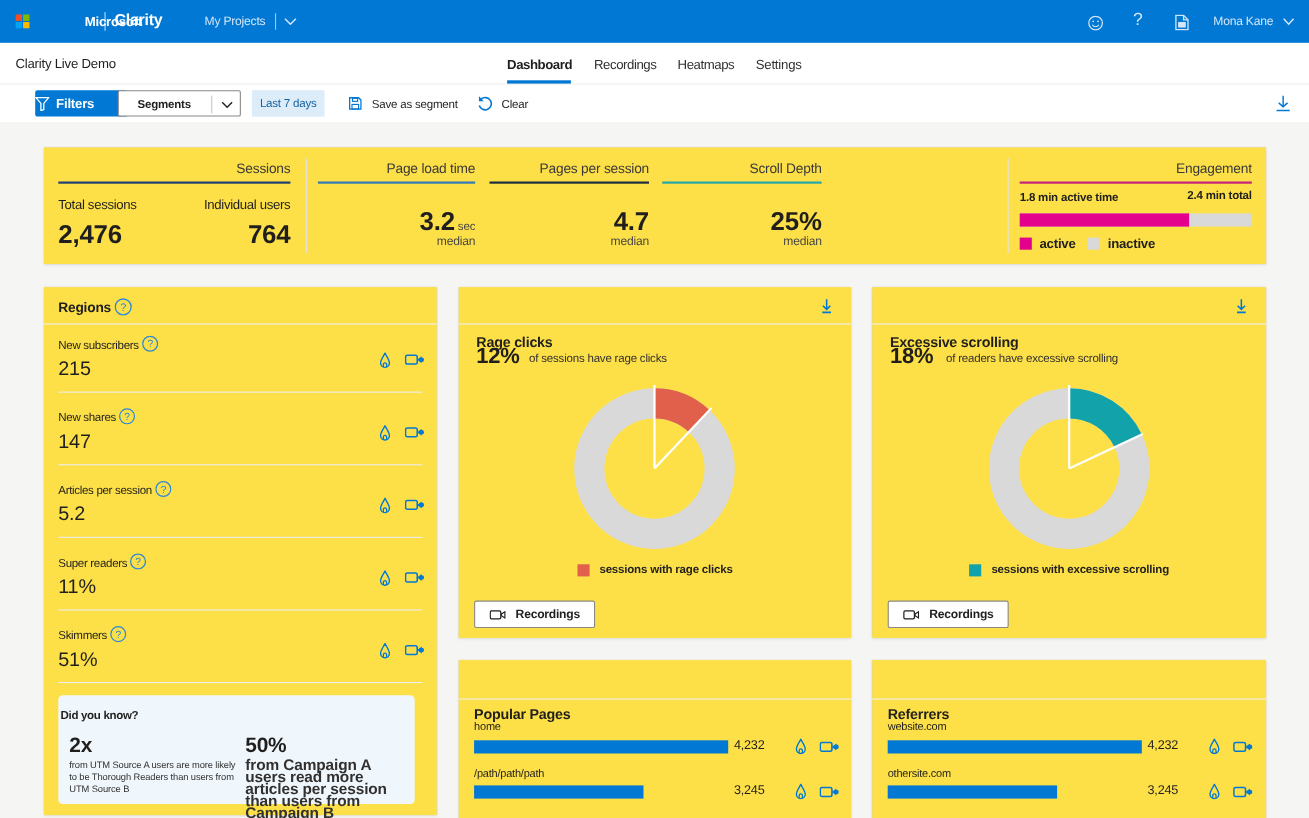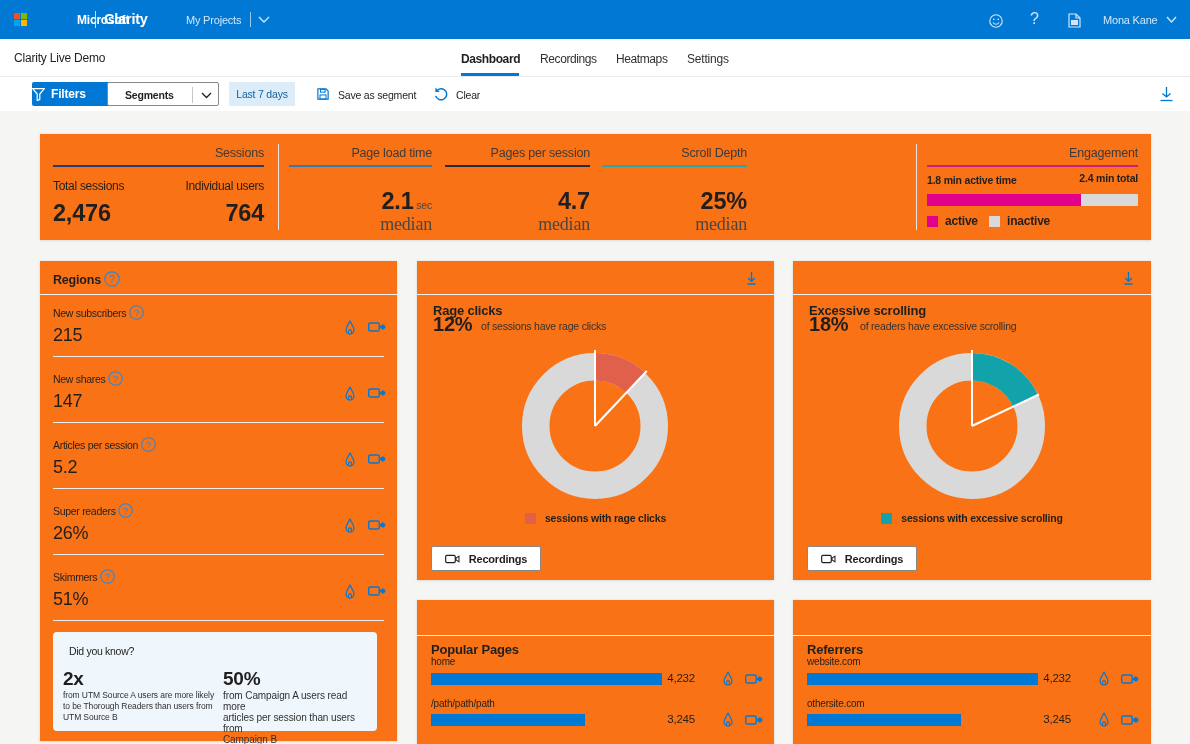--- a/index.html
+++ b/index.html
@@ -6,33 +6,33 @@
 html,body { width:1190px; height:744px; overflow:hidden; }
 body { font-family:"Liberation Sans", sans-serif; background:#f5f5f4; position:relative; letter-spacing:-0.2px; }
 .abs { position:absolute; }
 
 
 #topbar { position:absolute; left:0; top:0; width:1190px; height:39px; background:#0078d4; }
 #row2 { position:absolute; left:0; top:39px; width:1190px; height:38px; background:#fff; border-bottom:1px solid #eaeaea; }
 #filterrow { position:absolute; left:0; top:77px; width:1190px; height:34px; background:#fff; }
 #main { position:absolute; left:0; top:111px; width:1190px; height:633px; background:#f5f5f4; }
 
-.card { position:absolute; background:#f97316; box-shadow:0 1px 3px rgba(0,0,0,0.09), 0 0 1px rgba(0,0,0,0.12);padding-left:20px; }
+.card { position:absolute; background:#fde047; box-shadow:0 1px 3px rgba(0,0,0,0.09), 0 0 1px rgba(0,0,0,0.12);padding-left:20px; }
 .cardtitle { font-size:13px; font-weight:700; color:#201f1e;margin-top:32px; }
 .hdiv { position:absolute; left:0; right:0; height:1px; background:#f0f0f0; }
 
 .wtxt { color:#fff; }
 .ltxt { color:#d3e6f8; }
 
 
 .sec { position:absolute; top:12px; height:82px; }
 .sectitle { position:absolute; top:0px; right:0; font-size:12.5px; color:#3b3a39; }
 .secline { position:absolute; top:19px; left:0; right:0; height:2px; }
 .bignum { font-size:23.5px; font-weight:700; color:#201f1e; letter-spacing:-0.2px; }
-.medlabel { position:absolute; right:0; top:68px; font-size:18px; color:#484644;font-family:Liberation Serif, serif; }
+.medlabel { position:absolute; right:0; top:68px; font-size:11px; color:#484644; }
 
 
 .rrow { position:absolute; left:0; width:357px; }
 .rlabel { position:absolute; left:13px; top:11px; font-size:10.5px; color:#201f1e; letter-spacing:-0.3px; }
 .rval { position:absolute; left:13px; top:31px; font-size:18px; font-weight:400; color:#201f1e; }
 .rsep { position:absolute; left:13px; right:13px; top:62px; height:1px; background:#ededed; }
 
 .qicon { display:inline-block; vertical-align:-3px; }
 
 .bar { position:absolute; height:12px; background:#0078d4; }
@@ -153,21 +153,21 @@
     <div class="abs" style="left:0;top:33px;font-size:12px;color:#201f1e;letter-spacing:-0.3px;">Total sessions</div>
     <div class="abs" style="right:0;top:33px;font-size:12px;color:#201f1e;letter-spacing:-0.3px;">Individual users</div>
     <div class="abs bignum" style="left:0;top:54px;">2,476</div>
     <div class="abs bignum" style="right:0;top:54px;">764</div>
   </div>
   <div class="abs" style="left:238px;top:10px;width:1px;height:86px;background:#e4e4e4;"></div>
 
   <div class="sec" style="left:249px;width:143px;">
     <div class="sectitle">Page load time</div>
     <div class="secline" style="background:#3179b8;"></div>
-    <div class="abs" style="right:0;top:42px;"><span class="bignum">2.1</span><span style="font-size:10.5px;color:#484644;margin-top:14px;"> sec</span></div>
+    <div class="abs" style="right:0;top:42px;"><span class="bignum">3.2</span><span style="font-size:10.5px;color:#484644;margin-top:14px;"> sec</span></div>
     <div class="medlabel">median</div>
   </div>
 
   <div class="sec" style="left:405px;width:145px;">
     <div class="sectitle">Pages per session</div>
     <div class="secline" style="background:#1d2d3e;"></div>
     <div class="abs bignum" style="right:0;top:42px;">4.7</div>
     <div class="medlabel">median</div>
   </div>
 
@@ -240,21 +240,21 @@
     <svg class="abs" style="left:328px;top:27px" width="18" height="12" viewBox="0 0 18 12">
         <use href="#cam"></use>
       </svg>
     <div class="rsep"></div>
   </div>
   <div class="rrow" style="top:231px;height:66px;">
     <div class="rlabel">Super readers <svg class="qicon" width="15" height="15" viewBox="0 0 16 16">
           <circle cx="8" cy="8" r="7.2" fill="none" stroke="#2b88d8" stroke-width="1.2"></circle>
           <text x="8" y="11.5" text-anchor="middle" font-size="10" fill="#2b88d8">?</text>
         </svg></div>
-    <div class="rval">26%</div>
+    <div class="rval">11%</div>
     <svg class="abs" style="left:303px;top:26px" width="14" height="15" viewBox="0 0 14 15">
         <use href="#flame"></use>
       </svg>
     <svg class="abs" style="left:328px;top:27px" width="18" height="12" viewBox="0 0 18 12">
         <use href="#cam"></use>
       </svg>
     <div class="rsep"></div>
   </div>
   <div class="rrow" style="top:297px;height:66px;">
     <div class="rlabel">Skimmers <svg class="qicon" width="15" height="15" viewBox="0 0 16 16">
@@ -265,25 +265,25 @@
     <svg class="abs" style="left:303px;top:26px" width="14" height="15" viewBox="0 0 14 15">
         <use href="#flame"></use>
       </svg>
     <svg class="abs" style="left:328px;top:27px" width="18" height="12" viewBox="0 0 18 12">
         <use href="#cam"></use>
       </svg>
     <div class="rsep"></div>
   </div>
 
   <div class="abs" style="left:13px;top:371px;width:324px;height:99px;background:#eff6fc;border-radius:4px;">
-    <div class="abs" style="left:16px;top:13px;font-size:10.5px;font-weight:400;color:#201f1e;letter-spacing:-0.3px;">Did you know?</div>
+    <div class="abs" style="left:2px;top:13px;font-size:10.5px;font-weight:700;color:#201f1e;letter-spacing:-0.3px;">Did you know?</div>
     <div class="abs" style="left:10px;top:36px;font-size:19px;font-weight:700;color:#201f1e;">2x</div>
     <div class="abs" style="left:170px;top:36px;font-size:19px;font-weight:700;color:#201f1e;">50%</div>
     <div class="abs" style="left:10px;top:58px;width:162px;font-size:8.5px;line-height:11px;color:#323130;letter-spacing:-0.1px;">from UTM Source A users are more likely<br>to be Thorough Readers than users from<br>UTM Source B</div>
-    <div class="abs" style="left:170px;top:58px;width:140px;font-size:10px;line-height:11px;color:#323130;letter-spacing:-0.1px;">from Campaign A users read more<br>articles per session than users from<br>Campaign B</div>
+    <div class="abs" style="left:170px;top:58px;width:140px;font-size:14px;line-height:11px;color:#323130;letter-spacing:-0.1px;font-weight:bold;">from Campaign A users read more<br>articles per session than users from<br>Campaign B</div>
   </div>
 </div>
 
 <div class="card" id="rage" style="left:417px;top:261px;width:357px;height:319px;">
   <div class="abs cardtitle" style="left:16px;top:10px;">Rage clicks</div>
   <svg class="abs" style="left:327px;top:9px" width="15" height="16" viewBox="0 0 15 16">
       <use href="#dl"></use>
     </svg>
   <div class="hdiv" style="top:33px;"></div>
   <div class="abs" style="left:16px;top:52px;font-size:20px;font-weight:700;color:#201f1e;">12%</div>

